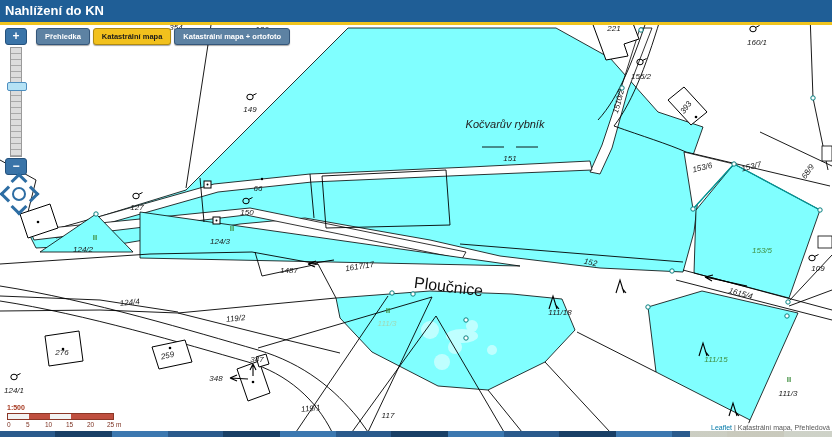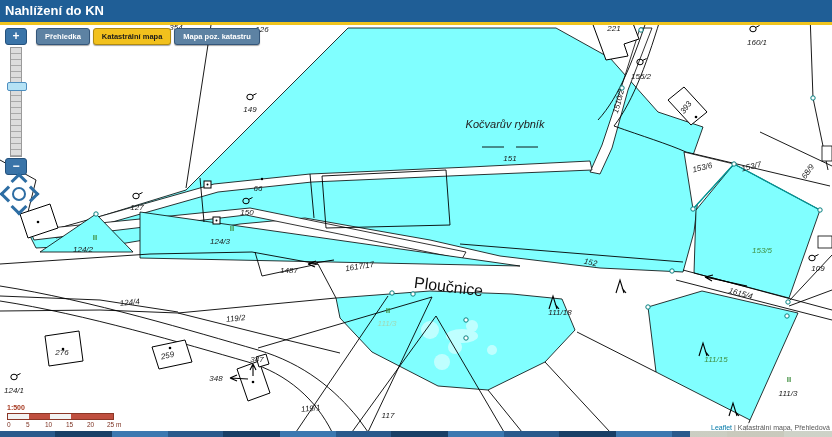--- a/index.html
+++ b/index.html
@@ -271,21 +271,21 @@
       <text class="lbl" x="788" y="396">111/3</text>
     </g>
   </svg>
 
   <div class="titlebar">
     <span>Nahlížení do KN</span>
   </div>
   <div class="tabs">
     <div class="tab">Přehledka</div>
     <div class="tab active">Katastrální mapa</div>
-    <div class="tab">Mapa poz. katastru</div>
+    <div class="tab">Katastrální mapa + ortofoto</div>
   </div>
 
   <div class="zbtn" style="top:28px">+</div>
   <div class="ztrack"></div>
   <div class="zhandle"></div>
   <div class="zbtn" style="top:158px">−</div>
   <div class="compass">
     <span class="chev up"></span>
     <span class="chev down"></span>
     <span class="chev left"></span>

